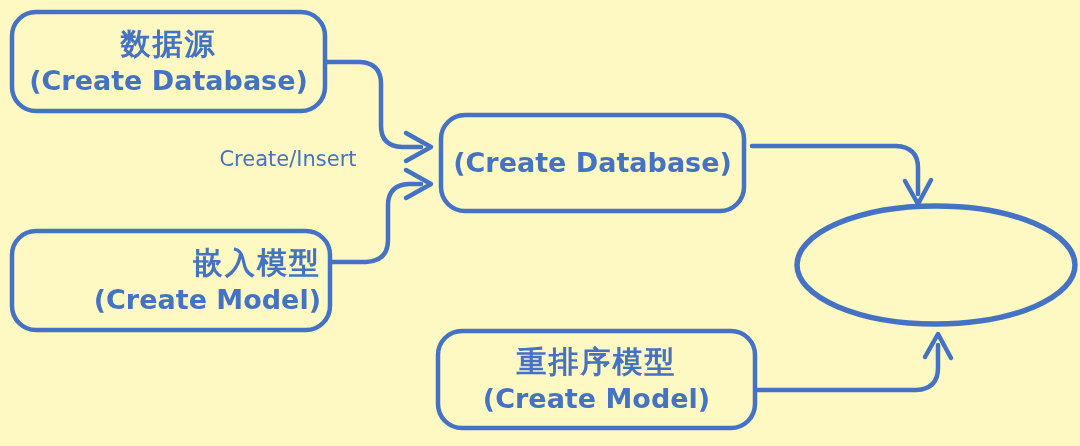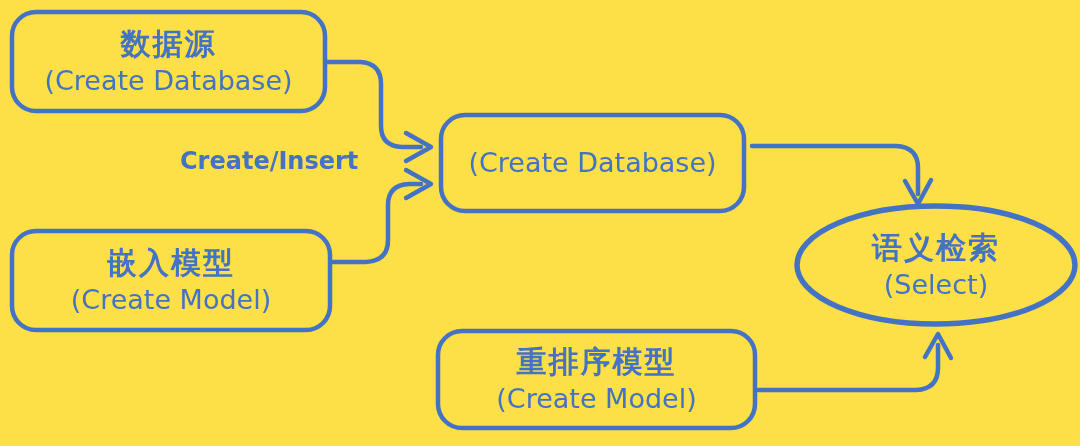--- a/index.html
+++ b/index.html
@@ -4,21 +4,21 @@
 <style>
   html, body {
     margin: 0;
     padding: 0;
     background: #ffffff;
   }
   .canvas {
     position: relative;
     width: 1080px;
     height: 446px;
-    background: #fde047;
+    background: #fef9c3;
     font-family: "DejaVu Sans", "Liberation Sans", sans-serif;
     color: #4472c4;
     overflow: hidden;
   }
   .shapes {
     position: absolute;
     left: 0;
     top: 0;
     width: 1080px;
     height: 446px;
@@ -33,30 +33,31 @@
     line-height: 1.3;
   }
   .node .title {
     font-size: 30px;
     font-weight: 700;
     letter-spacing: 2px;
     white-space: nowrap;
   }
   .node .subtitle {
     font-size: 27px;
-    font-weight: 400;
+    font-weight: 700;
     white-space: nowrap;
   }
   .edge-label {
     position: absolute;
     left: 180px;
     top: 147px;
     width: 216px;
-    font-size: 24px;
-    font-weight: 700;
+    text-align: center;
+    font-size: 21px;
+    font-weight: 400;
     white-space: nowrap;
   }
 </style>
 </head>
 <body>
 
 <div class="canvas">
 
   <svg class="shapes" viewBox="0 0 1080 446" fill="none" stroke-linecap="round" stroke-linejoin="round">
 
@@ -77,34 +78,30 @@
 
     <path stroke-width="4.5" d="M 758 390 L 916 390 Q 938 389 938 368 L 938 345" stroke="#4472c4"></path>
     <path stroke-width="4.5" d="M 925 357 L 938 334 L 951 358" stroke="#4472c4"></path>
   </svg>
 
   <div class="node" style="left:12px; top:12px; width:313px; height:99px;">
     <div class="title">数据源</div>
     <div class="subtitle">(Create Database)</div>
   </div>
 
-  <div class="node" style="left:12px; top:231px; width:318px; height:99px;">
+  <div class="node" style="left:3px; top:231px; width:318px; height:99px;align-items:flex-end;">
     <div class="title">嵌入模型</div>
     <div class="subtitle">(Create Model)</div>
   </div>
 
   <div class="node" style="left:441px; top:115px; width:303px; height:96px;">
     <div class="subtitle">(Create Database)</div>
   </div>
 
   <div class="node" style="left:438px; top:331px; width:317px; height:97px;text-align:right;">
     <div class="title">重排序模型</div>
     <div class="subtitle">(Create Model)</div>
   </div>
 
-  <div class="node" style="left:797px; top:206px; width:278px; height:118px;">
-    <div class="title">语义检索</div>
-    <div class="subtitle">(Select)</div>
-  </div>
 
   <div class="edge-label">Create/Insert</div>
 
 </div>
 
 </body></html>

